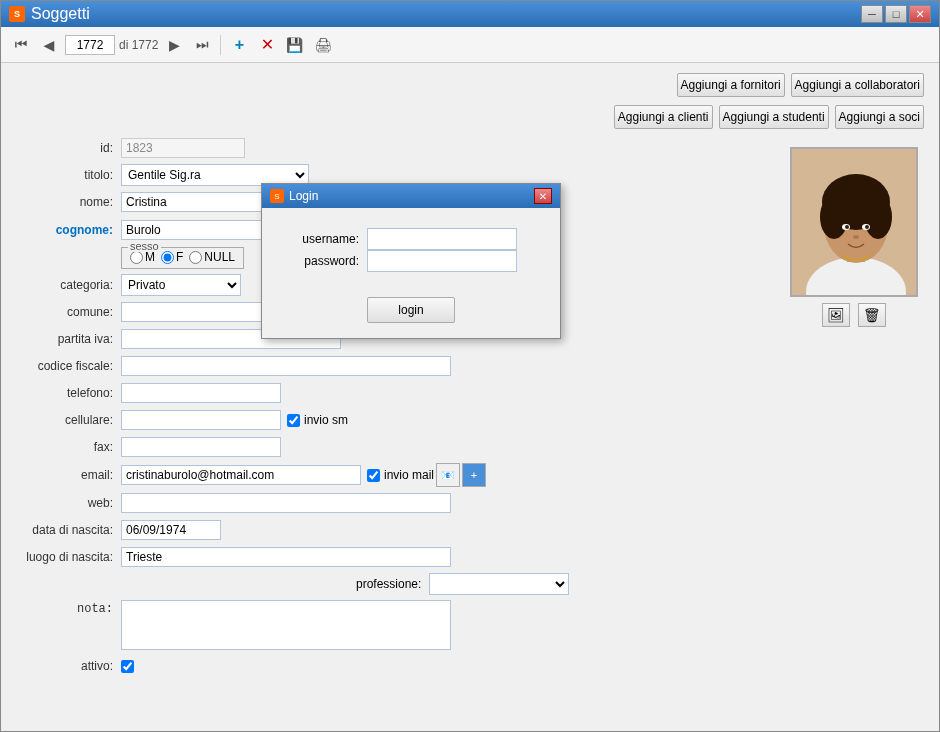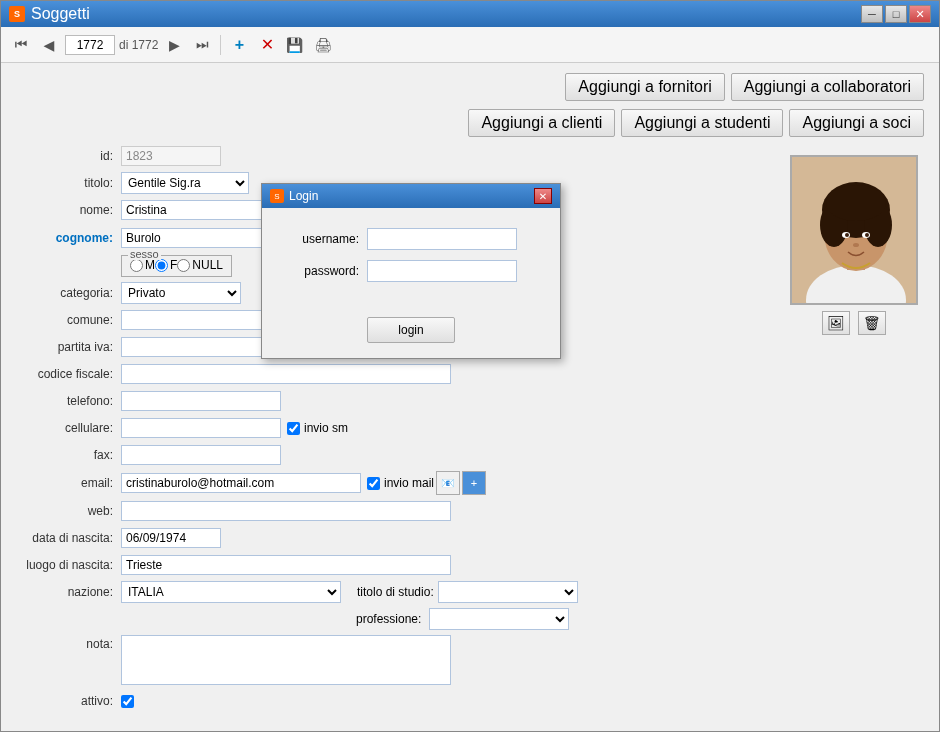--- a/index.html
+++ b/index.html
@@ -70,26 +70,26 @@
     }
 
     
     .top-buttons {
       display: flex;
       justify-content: flex-end;
       gap: 6px;
       margin-bottom: 8px;
     }
     .action-btn {
-      padding: 4px 12px;
+      padding: 4px 3px;
       background: linear-gradient(to bottom, #f8f8f8, #e0e0e0);
       border: 1px solid #aaa;
       cursor: pointer;
       border-radius: 2px;
-      font-size: 16px;
+      font-size: 12px;
     }
 
     
     .form-area {
       display: flex;
       gap: 10px;
     }
     .form-left {
       flex: 1;
     }
@@ -148,20 +148,21 @@
     }
 
     
     .sesso-group {
       border: 1px solid #aaa;
       padding: 2px 8px 4px 8px;
       margin-left: 0;
       position: relative;
       display: inline-flex;
       align-items: center;
+      gap: 6px;
       justify-content: space-between;
     }
     .sesso-legend {
       position: absolute;
       top: -8px;
       left: 6px;
       background: #f0f0f0;
       padding: 0 2px;
       font-size: 11px;
       color: #555;
@@ -247,21 +248,21 @@
       font-size: 10px;
       cursor: pointer;
       display: flex; align-items: center; justify-content: center;
     }
     .dialog-content {
       padding: 20px 25px;
     }
     .dialog-row {
       display: flex;
       align-items: center;
-      margin-bottom: 10px;
+      margin-bottom: 0;
     }
     .dialog-label {
       width: 80px;
       text-align: right;
       padding-right: 8px;
       font-size: 12px;
     }
     .dialog-input {
       width: 150px;
       height: 22px;
@@ -326,26 +327,26 @@
       <button class="action-btn">Aggiungi a clienti</button>
       <button class="action-btn">Aggiungi a studenti</button>
       <button class="action-btn">Aggiungi a soci</button>
     </div>
 
     <div class="form-area">
       <div class="form-left">
 
         <div class="form-row">
           <span class="form-label">id:</span>
-          <input class="form-input id-field" type="text" value="1823" readonly="" style="width: 100px; background: rgb(245, 245, 245); color: rgb(136, 136, 136); border: 1px solid rgb(204, 204, 204);">
+          <input class="form-input id-field" type="text" value="1823" readonly="" style="width: 124px; background: rgb(245, 245, 245); color: rgb(136, 136, 136); border: 1px solid rgb(204, 204, 204);">
         </div>
 
         <div class="form-row">
           <span class="form-label">titolo:</span>
-          <select class="form-select" style="width:128px;">
+          <select class="form-select" style="width:188px;">
             <option>Gentile Sig.ra</option>
             <option>Sig.</option>
             <option>Sig.ra</option>
             <option>Dott.</option>
           </select>
         </div>
 
         <div class="form-row">
           <span class="form-label">nome:</span>
           <input class="form-input form-input-wide" type="text" value="Cristina" style="">
@@ -435,46 +436,32 @@
         <div class="form-row">
           <span class="form-label">data di nascita:</span>
           <input class="form-input form-input-short" type="text" value="06/09/1974" style="">
         </div>
 
         <div class="form-row">
           <span class="form-label">luogo di nascita:</span>
           <input class="form-input form-input-full" type="text" value="Trieste" style="">
         </div>
 
-        <div class="form-row">
-          <span class="form-label">nazione:</span>
-          <select class="form-select" style="width:220px;">
-            <option>ITALIA</option>
-            <option>FRANCE</option>
-            <option>SPAIN</option>
-          </select>
-          <span style="margin-left:16px;">titolo di studio:</span>
-          <select class="form-select" style="width:140px; margin-left:4px;">
-            <option value=""></option>
-            <option>Laurea</option>
-            <option>Diploma</option>
-          </select>
-        </div>
 
         <div class="form-row" style="margin-left:340px;">
           <span style="margin-right:4px;">professione:</span>
           <select class="form-select" style="width:140px; margin-left:4px;">
             <option value=""></option>
             <option>Medico</option>
             <option>Insegnante</option>
           </select>
         </div>
 
         <div class="form-row" style="align-items:flex-start;">
-          <span class="form-label" style="padding-top:2px;">nota:</span>
+          <span class="form-label" style="padding-top:2px;font-family:Liberation Mono, monospace;">nota:</span>
           <textarea class="nota-area" style=""></textarea>
         </div>
 
         <div class="form-row">
           <span class="form-label">attivo:</span>
           <input type="checkbox" checked="" style="">
         </div>
 
       </div>
 

